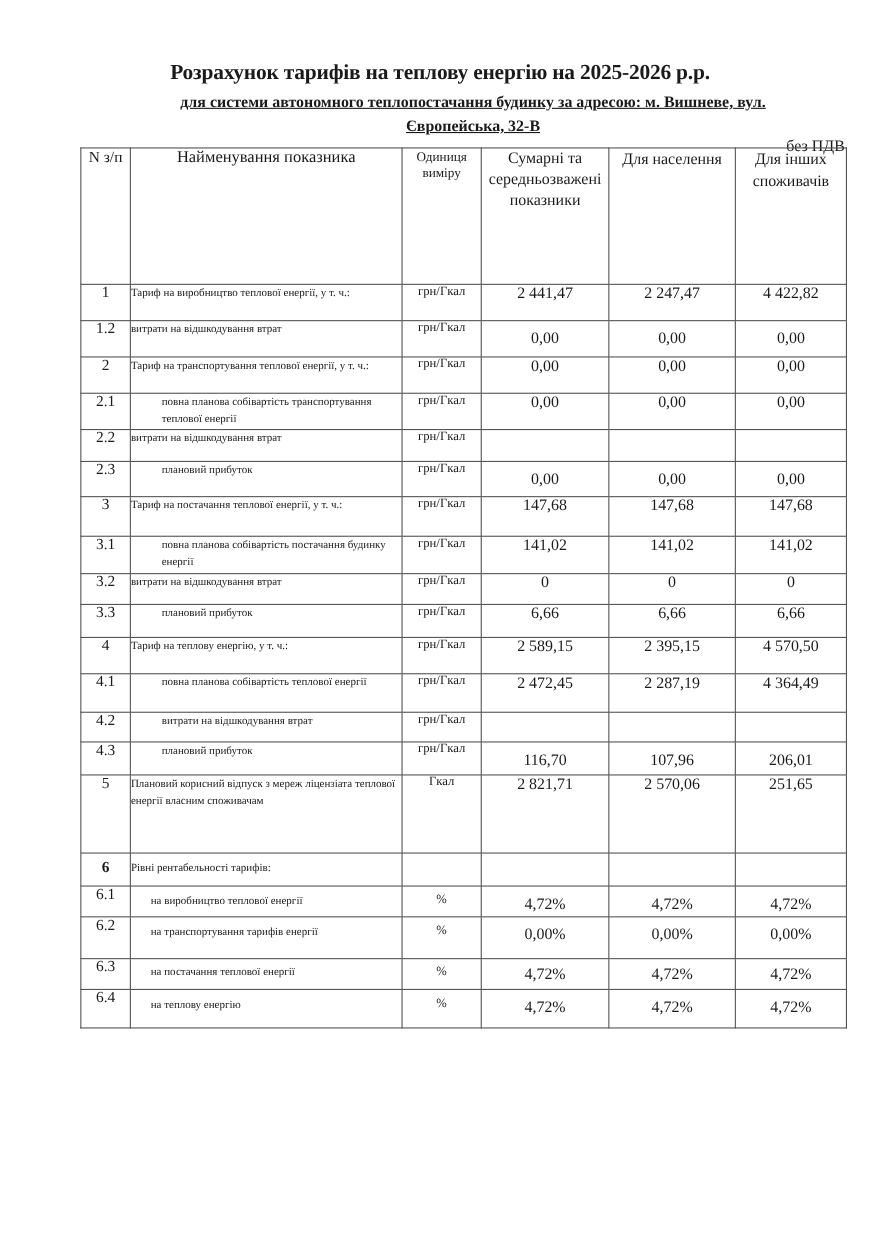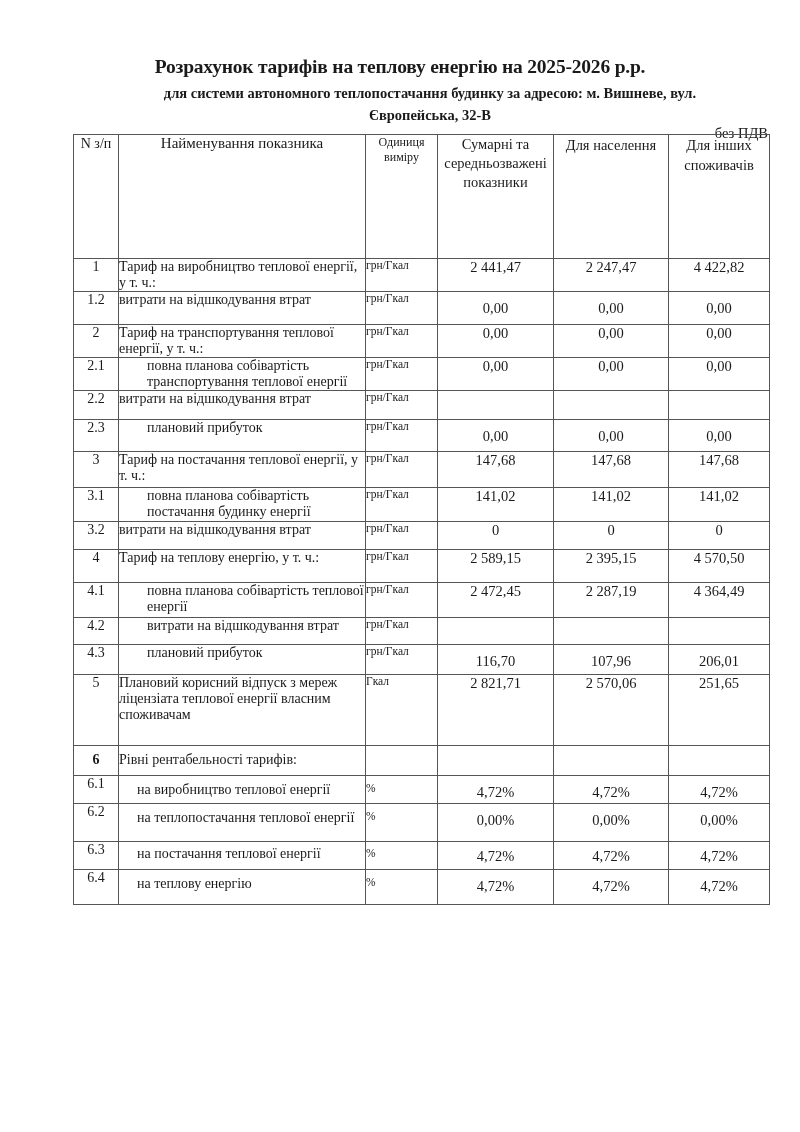--- a/index.html
+++ b/index.html
@@ -1,39 +1,39 @@
 <!DOCTYPE html>
 <html><head>
 <meta charset="utf-8">
 <style>
   html, body { margin: 0; padding: 0; background: #ffffff; }
   body { width: 800px; height: 1132px; position: relative; overflow: hidden;
          font-family: "Liberation Serif", "DejaVu Serif", serif; color: #1a1a1a; }
   .title { position: absolute; left: 0; width: 800px; top: 56px; text-align: center;
            font-size: 19.5px; font-weight: bold; letter-spacing: -0.2px; }
   .subtitle { position: absolute; left: 120px; width: 620px; top: 82px; text-align: center;
-              font-size: 14.5px; font-weight: bold; line-height: 22px; }
+              font-size: 14.5px; font-weight: bold; line-height: 22px; text-decoration: underline; }
   .vat { position: absolute; right: 32px; top: 125px; font-size: 14.5px; }
   table.tariffs { position: absolute; left: 73px; top: 134px; border-collapse: collapse;
                   table-layout: fixed; width: 696px; }
   table.tariffs td, table.tariffs th { border: 1px solid #555; padding: 0; vertical-align: top;
                   font-weight: normal; }
   th.h-num { font-weight: bold; font-size: 14px; vertical-align: middle; text-align: center; line-height: 18px; }
   th.h-name { font-size: 15px; vertical-align: middle; text-align: center; }
   th.h-unit { font-size: 12px; vertical-align: middle; text-align: center; line-height: 15px; padding-bottom: 14px; }
   th.h-sum { font-size: 14.5px; text-align: center; line-height: 19px; vertical-align: middle; padding-bottom: 20px; }
   th.h-pop, th.h-oth { font-size: 14.5px; text-align: center; line-height: 20px; vertical-align: bottom;
                        padding-bottom: 6px; border-top: none; }
   th.h-pop { border-right: 1px solid #555; }
   td.num { text-align: center; font-size: 14px; padding-top: 2px; }
   td.num.bold { font-weight: bold; }
-  td.name { font-size: 14px; line-height: 16px; padding: 2px 4px 0 6px; }
+  td.name { font-size: 10px; line-height: 16px; padding: 2px 4px 0 6px; }
   td.name.indent { padding-left: 28px; }
   td.name.indent2 { padding-left: 18px; }
-  td.unit { font-size: 11.5px; padding-top: 3px; }
+  td.unit { text-align: center; font-size: 11.5px; padding-top: 3px; }
   td.val { text-align: center; font-size: 14.5px; padding-top: 3px; }
 </style>
 </head>
 <body>
 
 <div class="title">Розрахунок тарифів на теплову енергію на 2025-2026 р.р.</div>
 <div class="subtitle">для системи автономного теплопостачання будинку за адресою: м. Вишневе, вул. Європейська, 32-В</div>
 <div class="vat">без ПДВ</div>
 
 <table class="tariffs">
@@ -121,20 +121,28 @@
       <td class="val">141,02</td>
     </tr>
     <tr style="height:28px">
       <td class="num">3.2</td>
       <td class="name">витрати на відшкодування втрат</td>
       <td class="unit">грн/Гкал</td>
       <td class="val">0</td>
       <td class="val">0</td>
       <td class="val">0</td>
     </tr>
+    <tr style="height:30px">
+      <td class="num">3.3</td>
+      <td class="name indent">плановий прибуток</td>
+      <td class="unit">грн/Гкал</td>
+      <td class="val">6,66</td>
+      <td class="val">6,66</td>
+      <td class="val">6,66</td>
+    </tr>
     <tr style="height:33px">
       <td class="num">4</td>
       <td class="name">Тариф на теплову енергію, у т. ч.:</td>
       <td class="unit">грн/Гкал</td>
       <td class="val">2 589,15</td>
       <td class="val">2 395,15</td>
       <td class="val">4 570,50</td>
     </tr>
     <tr style="height:35px">
       <td class="num">4.1</td>
@@ -179,21 +187,21 @@
     <tr style="height:28px">
       <td class="num">6.1</td>
       <td class="name indent2" style="padding-top:6px">на виробництво теплової енергії</td>
       <td class="unit" style="padding-top:6px">%</td>
       <td class="val" style="padding-top:8px">4,72%</td>
       <td class="val" style="padding-top:8px">4,72%</td>
       <td class="val" style="padding-top:8px">4,72%</td>
     </tr>
     <tr style="height:38px">
       <td class="num">6.2</td>
-      <td class="name indent2" style="padding-top:6px">на теплопостачання теплової енергії</td>
+      <td class="name indent2" style="padding-top:6px">на транспортування тарифів енергії</td>
       <td class="unit" style="padding-top:6px">%</td>
       <td class="val" style="padding-top:8px">0,00%</td>
       <td class="val" style="padding-top:8px">0,00%</td>
       <td class="val" style="padding-top:8px">0,00%</td>
     </tr>
     <tr style="height:28px">
       <td class="num">6.3</td>
       <td class="name indent2" style="padding-top:4px">на постачання теплової енергії</td>
       <td class="unit" style="padding-top:5px">%</td>
       <td class="val" style="padding-top:6px">4,72%</td>

